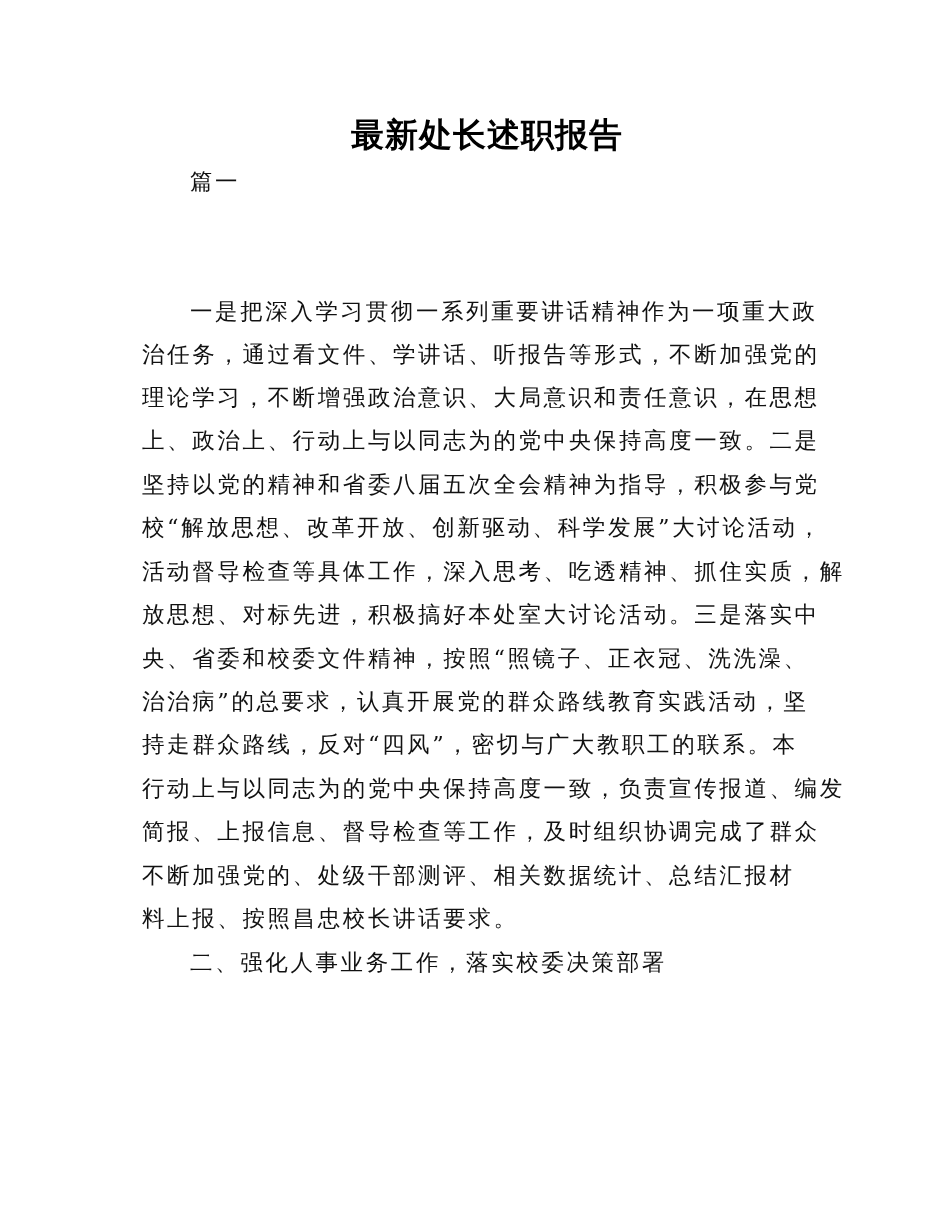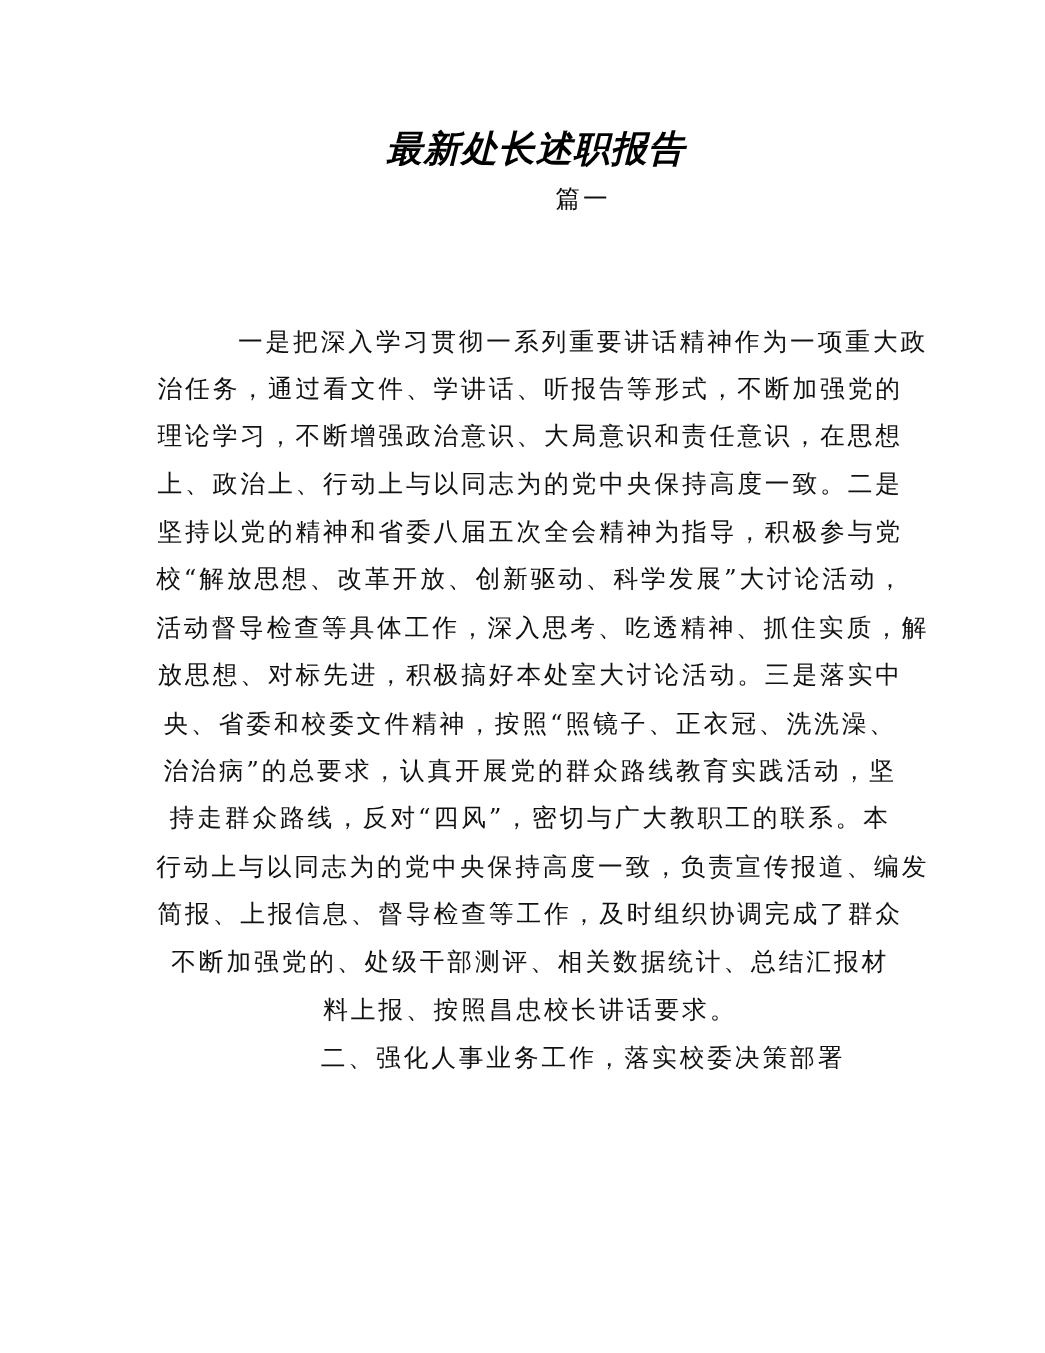--- a/index.html
+++ b/index.html
@@ -27,32 +27,30 @@
       width: 924px;
       top: 112px;
       text-align: center;
       font-size: 33px;
       font-weight: bold;
       letter-spacing: 1px;
       line-height: 46px;
       padding-left: 50px;
       box-sizing: border-box;
       color: #000;
-      font-style: italic;
     }
     .line {
       position: absolute;
       left: 142px;
       width: 680px;
       font-size: 22.5px;
       line-height: 30px;
       white-space: nowrap;
       letter-spacing: 2.6px;
       color: #111;
-      text-align: center;
     }
     .indent { left: 190px; }
   </style>
 </head>
 <body>
 
 <div class="page">
   <div class="title">最新处长述职报告</div>
 
   <div class="line indent" style="top:166px">篇一</div>

